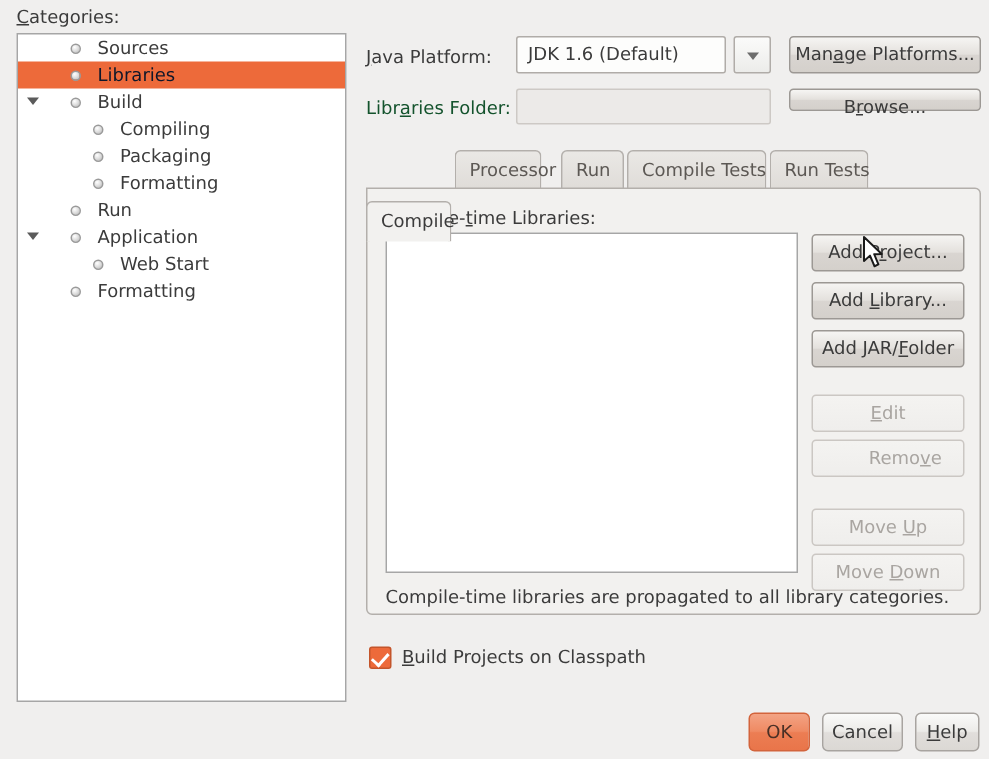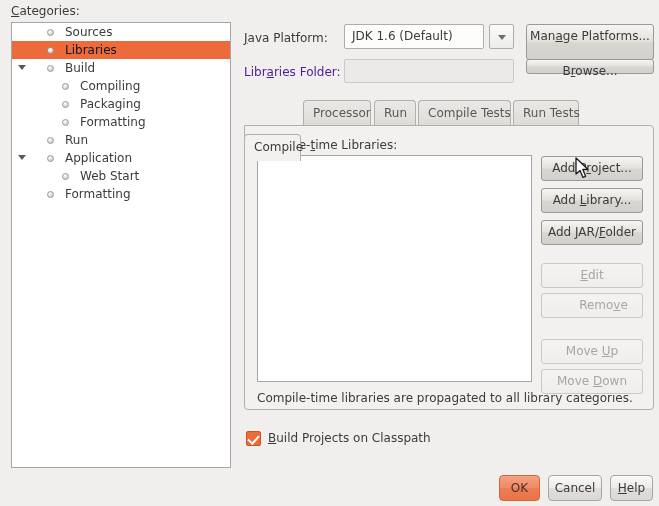--- a/index.html
+++ b/index.html
@@ -74,21 +74,21 @@
     left: 240px; top: 0;
     width: 419px; height: 506px;
   }
 
   .form-label {
     position: absolute;
     font-size: 12px;
     color: #3b3b3b;
     line-height: 14px;
   }
-  .form-label.disabled { color: #4c1d95; }
+  .form-label.disabled { color: #14532d; }
 
   #java-platform-label { left: 4px; top: 31px; }
   #libraries-folder-label { left: 4px; top: 65px; }
 
   
   #java-platform-combo {
     position: absolute;
     left: 104px; top: 24px;
     width: 170px; height: 25px;
   }
@@ -151,21 +151,21 @@
   .btn.disabled {
     color: #a9a5a1;
     border-color: #cbc7c3;
     background: linear-gradient(to bottom, #f4f3f1 0%, #efeeec 100%);
   }
   .btn.strong {
     background: linear-gradient(to bottom, #f6f5f3 0%, #e4e1dd 48%, #d9d5d1 52%, #d4d0cb 100%);
     border-color: #9c9894;
   }
 
-  #manage-platforms-button { left: 286px; top: 24px; width: 128px; height: 36px; line-height: 23px; }
+  #manage-platforms-button { left: 286px; top: 24px; width: 128px; height: 25px; line-height: 23px; }
   #browse-button { left: 286px; top: 59px; width: 128px; height: 15px; line-height: 23px; }
 
   
   #tab-strip {
     position: absolute;
     left: 4px; top: 100px;
     height: 26px;
   }
   .tab {
     position: absolute;
@@ -359,21 +359,21 @@
   <div class="btn strong" id="manage-platforms-button"><span>Man</span><span class="u">a</span><span>ge Platforms...</span></div>
 
   <div class="form-label disabled" id="libraries-folder-label"><span>Libr</span><span class="u">a</span><span>ries Folder:</span></div>
 
   <div id="libraries-folder-field"></div>
 
   <div class="btn strong" id="browse-button"><span>B</span><span class="u">r</span><span>owse...</span></div>
 
   <div id="tab-strip">
       <div class="tab active" style="left: 0px; width: 57px;"><span>Compile</span></div>
-      <div class="tab" style="left: 59px; width: 68px;"><span>Processor</span></div>
+      <div class="tab" style="left: 59px; width: 58px;"><span>Processor</span></div>
       <div class="tab" style="left: 130px; width: 42px;"><span>Run</span></div>
       <div class="tab" style="left: 174px; width: 93px;"><span>Compile Tests</span></div>
       <div class="tab" style="left: 269px; width: 66px;"><span>Run Tests</span></div>
     </div>
 
   <div id="tab-panel">
     <div id="compile-time-libraries-label"><span>Compile-</span><span class="u">t</span><span>ime Libraries:</span></div>
 
     <div id="libraries-list"></div>
 

